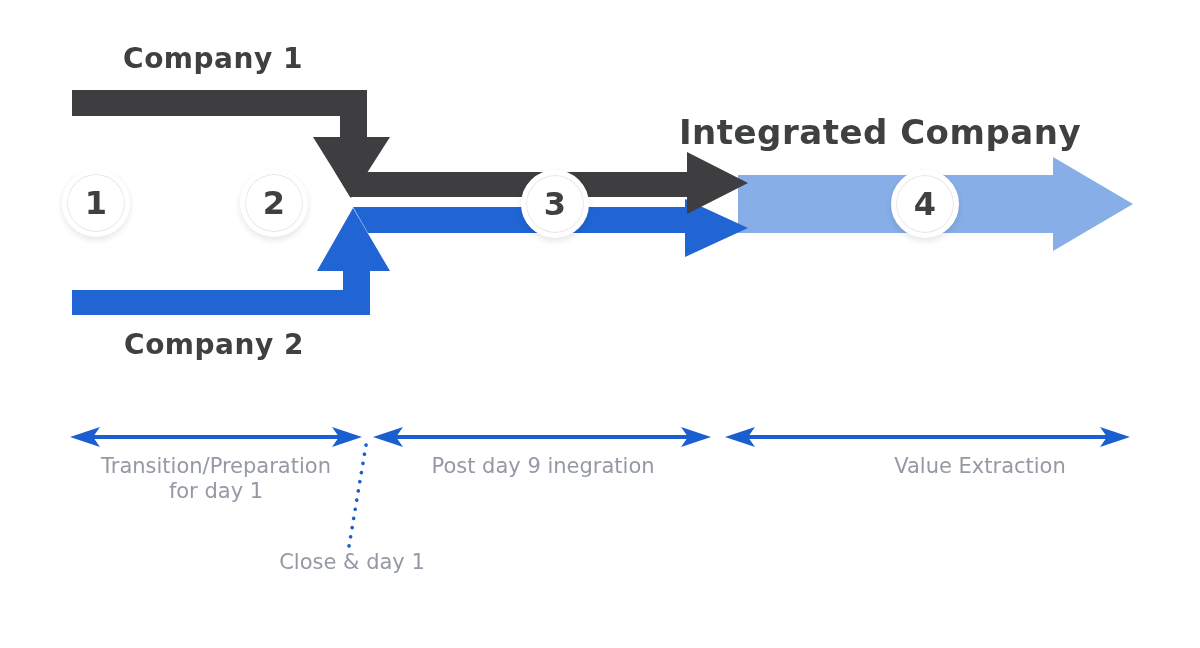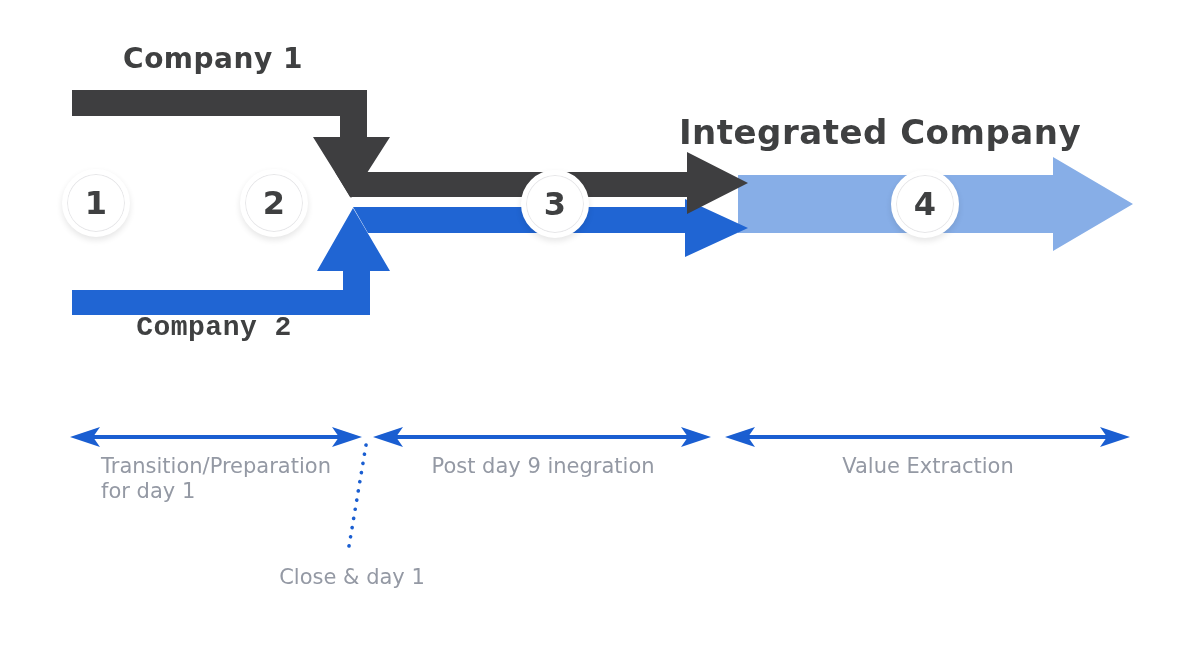--- a/index.html
+++ b/index.html
@@ -48,21 +48,21 @@
   }
   .heading-sm{font-size:28px;}
   .heading-lg{font-size:34px;}
 
   .phase-label{
     position:absolute;
     transform:translateX(-50%);
     color:var(--phase-text);
     font-size:21px;
     font-weight:400;
-    text-align:left;
+    text-align:center;
     line-height:25px;
     white-space:nowrap;
   }
 
   .step-circle{
     position:absolute;
     width:58px;
     height:58px;
     background:#fff;
     border:5px solid #fff;
@@ -110,38 +110,38 @@
     <g>
       <line class="stroke-timeline" x1="745" y1="437" x2="1110" y2="437"></line>
       <polygon class="fill-timeline" points="725,437 755,427 748,437 755,447"></polygon>
       <polygon class="fill-timeline" points="1130,437 1100,427 1107,437 1100,447"></polygon>
     </g>
 
     <path class="dotted" d="M366,445 L348,552"></path>
   </svg>
 
   <div class="label heading-sm" style="left:213px;top:42px;">Company 1</div>
-  <div class="label heading-sm" style="left:214px;top:312px;font-family:Liberation Mono, monospace;">Company 2</div>
+  <div class="label heading-sm" style="left:214px;top:328px;">Company 2</div>
   <div class="label heading-lg" style="left:880px;top:112px;">Integrated Company</div>
 
   <div class="step-circle" style="left:62px;top:169px;">
     <span>1</span>
   </div>
   <div class="step-circle" style="left:240px;top:169px;">
     <span>2</span>
   </div>
   <div class="step-circle" style="left:521px;top:170px;">
     <span>3</span>
   </div>
   <div class="step-circle" style="left:891px;top:170px;">
     <span>4</span>
   </div>
 
   <div class="phase-label" style="left:216px;top:454px;">
     <div>Transition/Preparation</div>
     <div>for day 1</div>
   </div>
   <div class="phase-label" style="left:543px;top:454px;">Post day 9 inegration</div>
-  <div class="phase-label" style="left:928px;top:454px;">Value Extraction</div>
+  <div class="phase-label" style="left:980px;top:454px;">Value Extraction</div>
 
-  <div class="phase-label" style="left:352px;top:565px;">Close &amp; day 1</div>
+  <div class="phase-label" style="left:352px;top:550px;">Close &amp; day 1</div>
 
 </div>
 
 </body></html>

